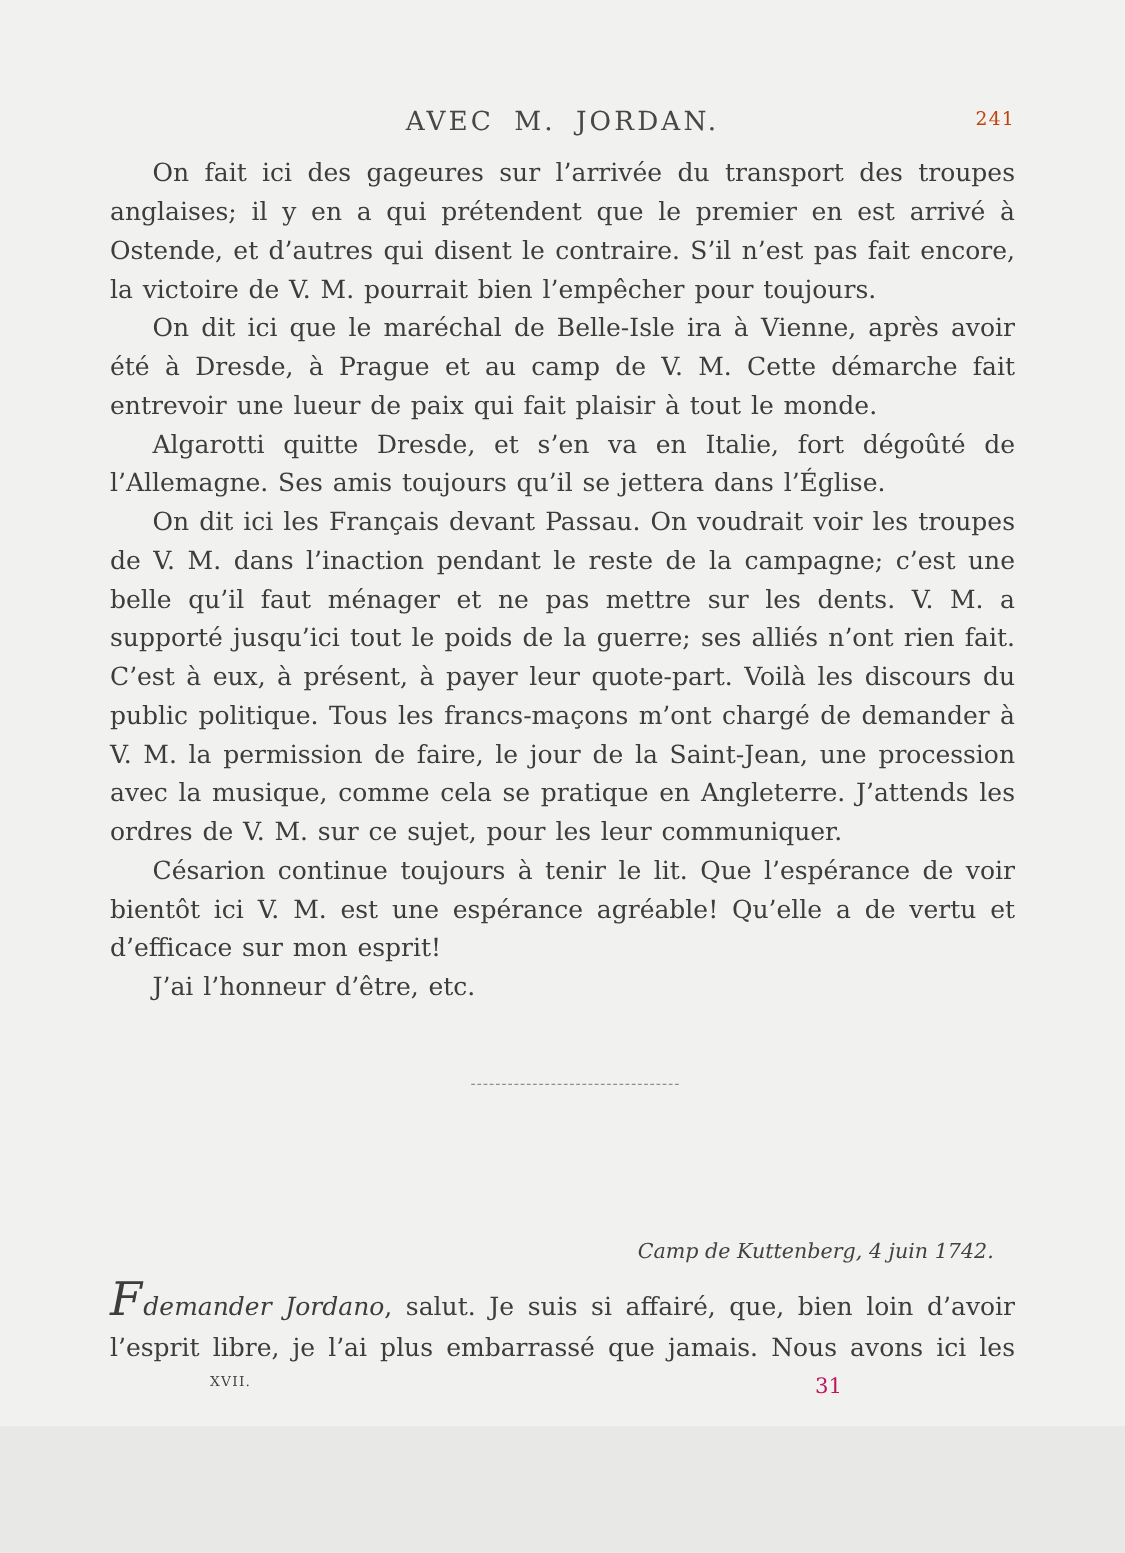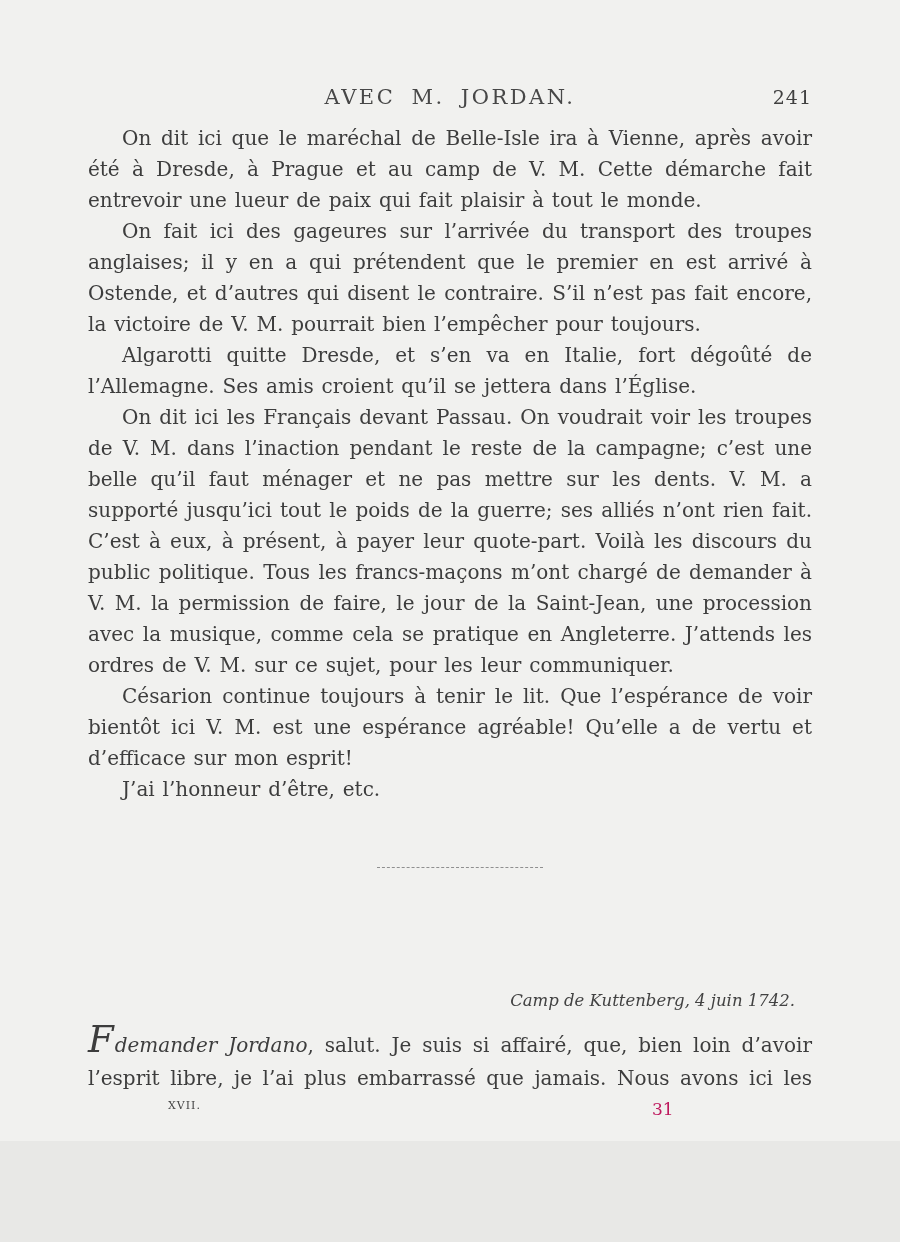--- a/index.html
+++ b/index.html
@@ -24,23 +24,23 @@
   .running-title {
     position: absolute; left: 0; right: 0;
     text-align: center;
     font-size: 21px;
     letter-spacing: 2.5px;
     word-spacing: 7px;
     color: #474747;
   }
   .page-number {
     position: absolute; right: 0; top: 1px;
-    font-size: 19px;
+    font-size: 15px;
     letter-spacing: 1px;
-    color: #404040;
+    color: #c2410c;
     font-feature-settings: "onum" 1;
   }
   
   .letter-body {
     position: absolute;
     top: 123px; left: 88px; width: 724px;
     font-size: 20px;
     line-height: 31px;
     text-align: justify;
     word-spacing: 1.5px;
@@ -112,23 +112,23 @@
 <body>
 
 <div class="page">
 
   <header class="running-head">
     <div class="running-title">AVEC M. JORDAN.</div>
     <div class="page-number">241</div>
   </header>
 
   <main class="letter-body">
+    <p>On fait ici des gageures sur l’arrivée du transport des troupes anglaises; il y en a qui prétendent que le premier en est arrivé à Ostende, et d’autres qui disent le contraire. S’il n’est pas fait encore, la victoire de V. M. pourrait bien l’empêcher pour toujours.</p>
     <p>On dit ici que le maréchal de Belle-Isle ira à Vienne, après avoir été à Dresde, à Prague et au camp de V. M. Cette démarche fait entrevoir une lueur de paix qui fait plaisir à tout le monde.</p>
-    <p>On fait ici des gageures sur l’arrivée du transport des troupes anglaises; il y en a qui prétendent que le premier en est arrivé à Ostende, et d’autres qui disent le contraire. S’il n’est pas fait encore, la victoire de V. M. pourrait bien l’empêcher pour toujours.</p>
-    <p>Algarotti quitte Dresde, et s’en va en Italie, fort dégoûté de l’Allemagne. Ses amis croient qu’il se jettera dans l’Église.</p>
+    <p>Algarotti quitte Dresde, et s’en va en Italie, fort dégoûté de l’Allemagne. Ses amis toujours qu’il se jettera dans l’Église.</p>
     <p>On dit ici les Français devant Passau. On voudrait voir les troupes de V. M. dans l’inaction pendant le reste de la campagne; c’est une belle qu’il faut ménager et ne pas mettre sur les dents. V. M. a supporté jusqu’ici tout le poids de la guerre; ses alliés n’ont rien fait. C’est à eux, à présent, à payer leur quote-part. Voilà les discours du public politique. Tous les francs-maçons m’ont chargé de demander à V. M. la permission de faire, le jour de la Saint-Jean, une procession avec la musique, comme cela se pratique en Angleterre. J’attends les ordres de V. M. sur ce sujet, pour les leur communiquer.</p>
     <p>Césarion continue toujours à tenir le lit. Que l’espérance de voir bientôt ici V. M. est une espérance agréable! Qu’elle a de vertu et d’efficace sur mon esprit!</p>
     <p>J’ai l’honneur d’être, etc.</p>
   </main>
 
   <div class="divider"></div>
 
 
   <div class="dateline">Camp de Kuttenberg, 4 juin 1742.</div>
 

